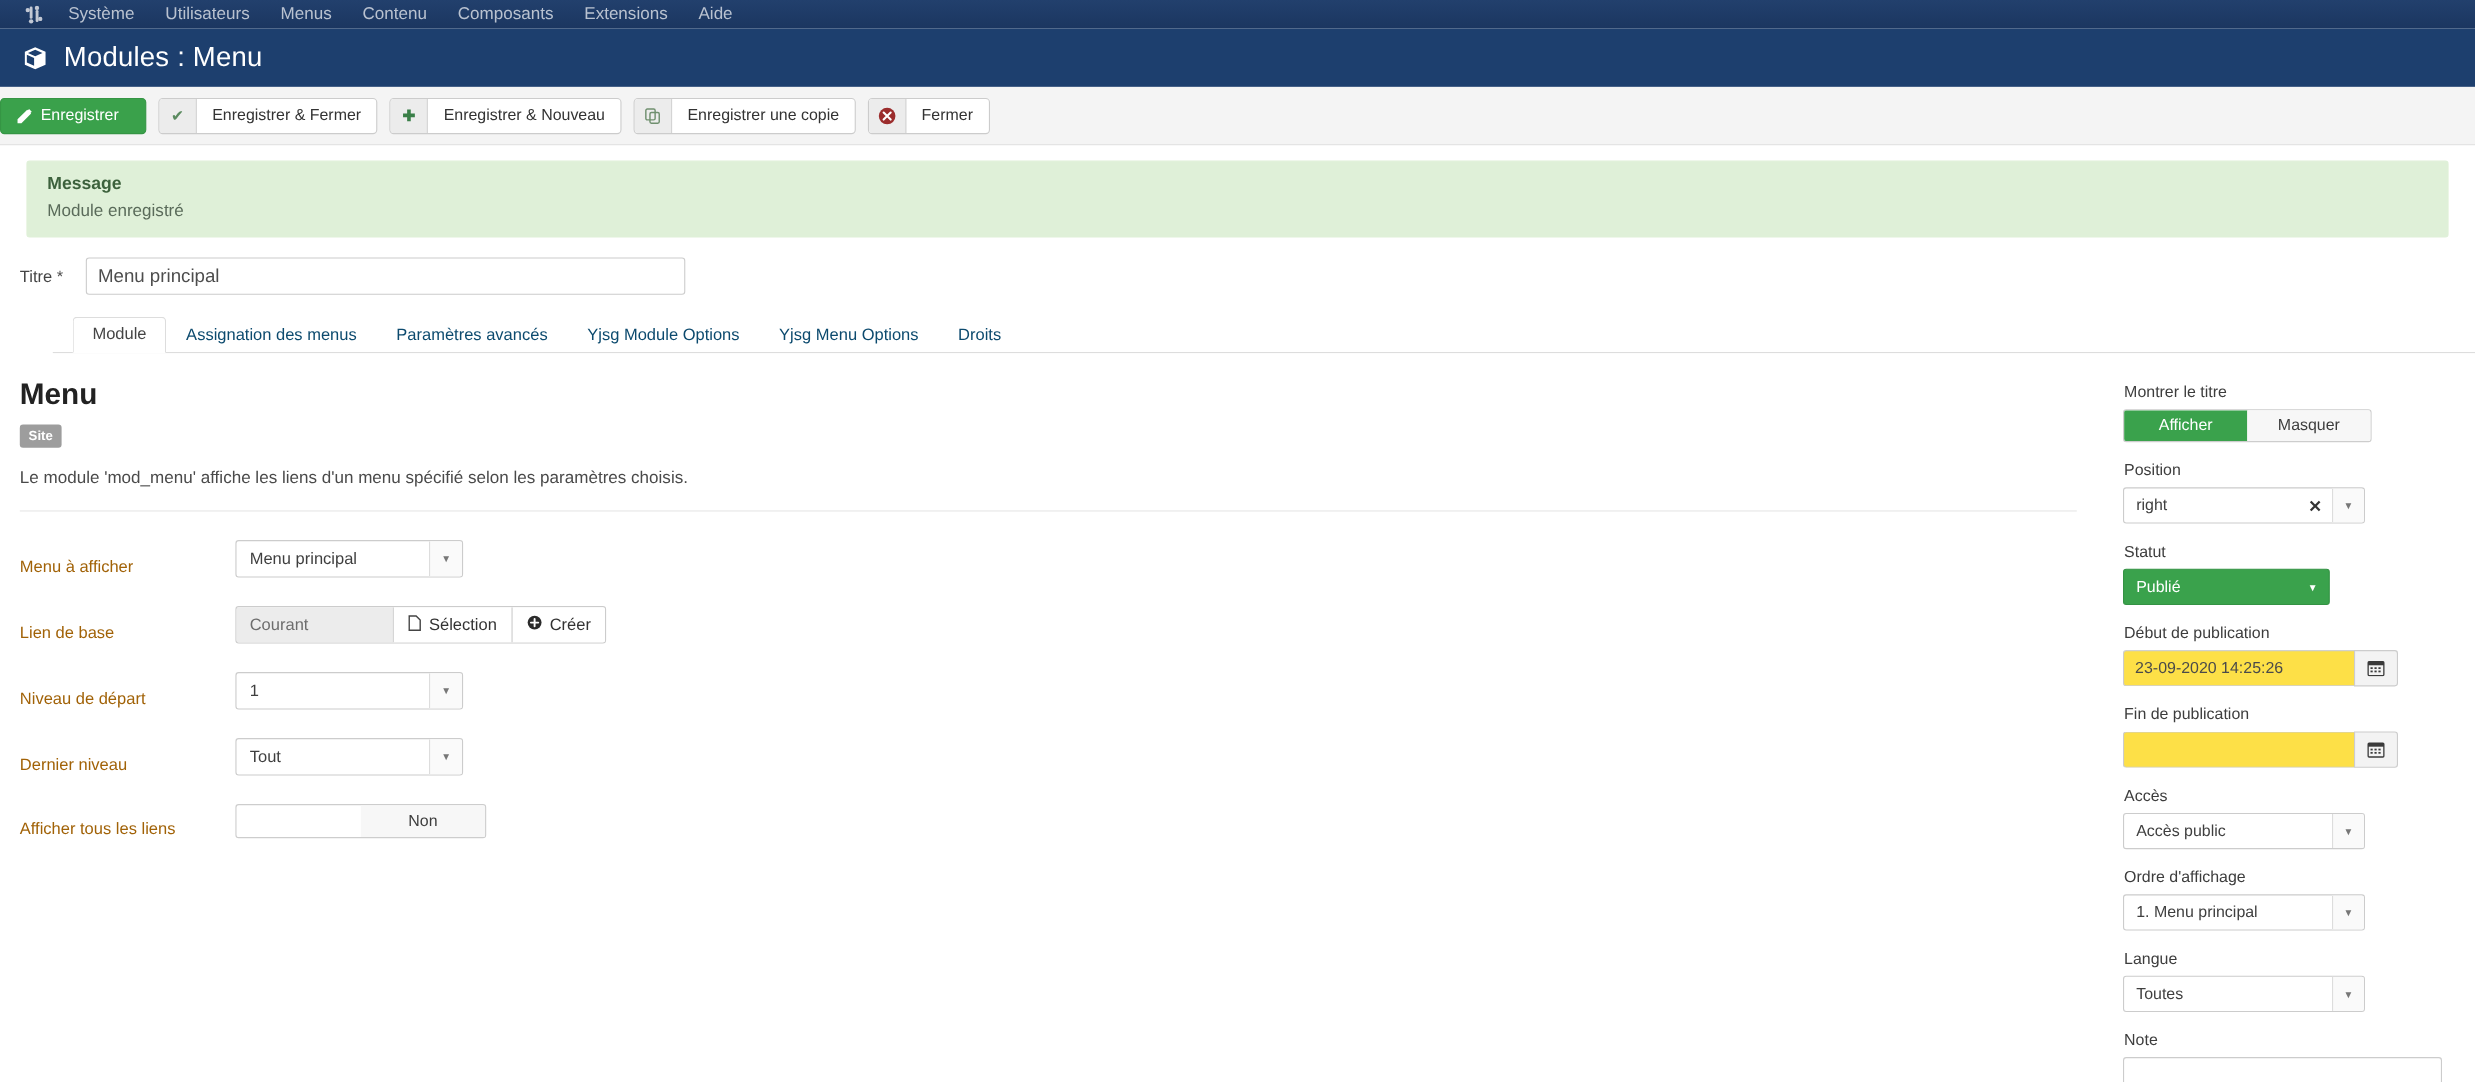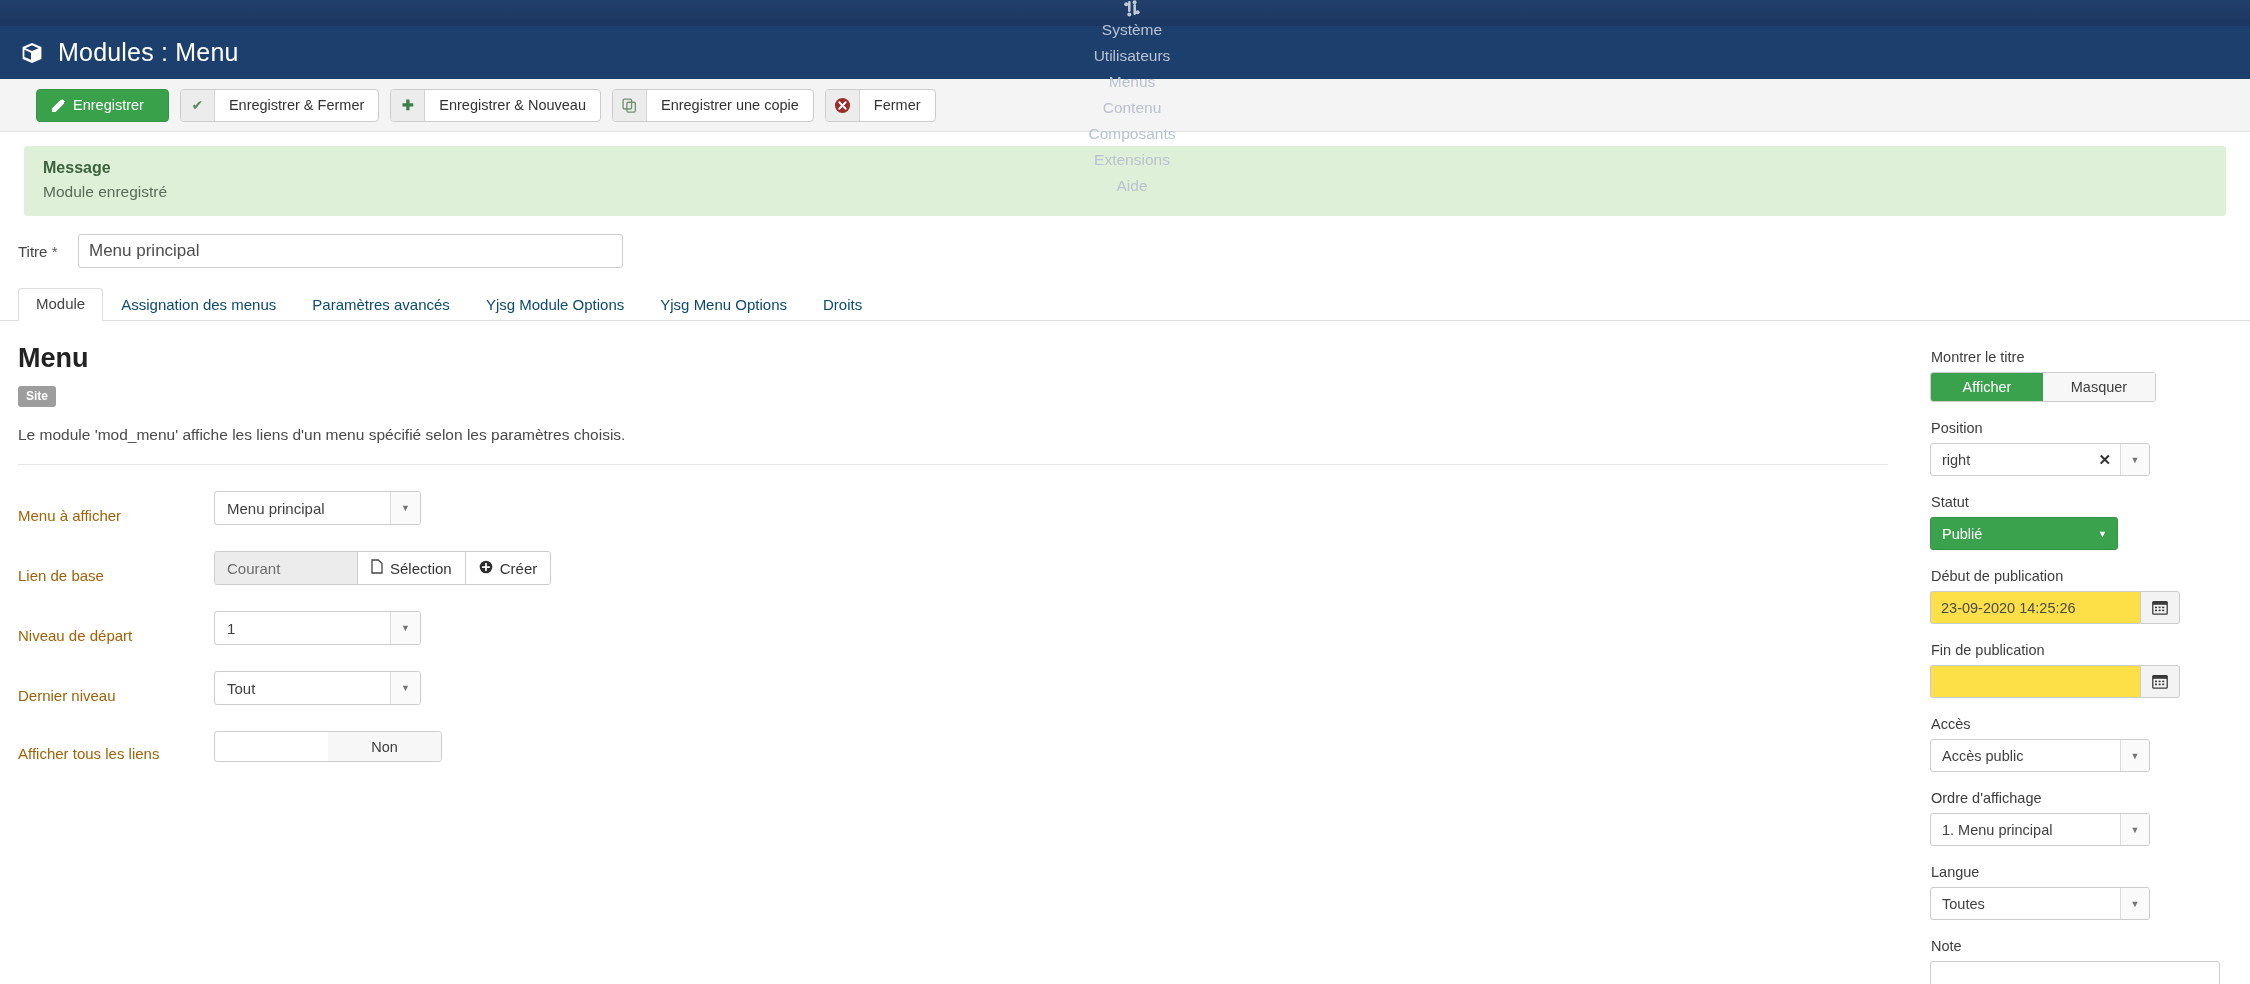--- a/index.html
+++ b/index.html
@@ -13,21 +13,20 @@
 
   
   #admin-menubar {
     height: 26px;
     background: #1c3d6e;
     background: linear-gradient(#22406d, #1b3660);
     display: flex;
     align-items: center;
     padding-left: 14px;
     gap: 0px;
-    flex-direction: column;
   }
   #admin-menubar .joomla-logo {
     width: 34px; height: 26px;
     display: flex; align-items: center; justify-content: center;
     color: #c9cfdb;
     font-size: 15px;
   }
   #admin-menubar .menu-item {
     color: #b9c2d0;
     font-size: 15.5px;
@@ -59,21 +58,21 @@
     letter-spacing: 0.2px;
   }
 
   
   #toolbar {
     background: #f4f4f4;
     border-bottom: 1px solid #e3e3e3;
     height: 53px;
     display: flex;
     align-items: center;
-    padding-left: 36px;
+    padding-left: 0;
     gap: 11px;
   }
   .tbtn {
     display: inline-flex;
     align-items: stretch;
     height: 33px;
     border-radius: 4px;
     font-size: 14.5px;
     cursor: pointer;
     overflow: hidden;
@@ -156,20 +155,21 @@
   }
 
   
   #tabs {
     margin-top: 21px;
     padding-left: 18px;
     border-bottom: 1px solid #dddddd;
     display: flex;
     align-items: flex-end;
     height: 32px;
+    margin-left: 48px;
   }
   #tabs .tab {
     font-size: 15px;
     color: #0c4a6e;
     padding: 6px 17px 7px 17px;
     cursor: pointer;
     line-height: 18px;
     border: 1px solid transparent;
     border-bottom: none;
     border-radius: 4px 4px 0 0;

